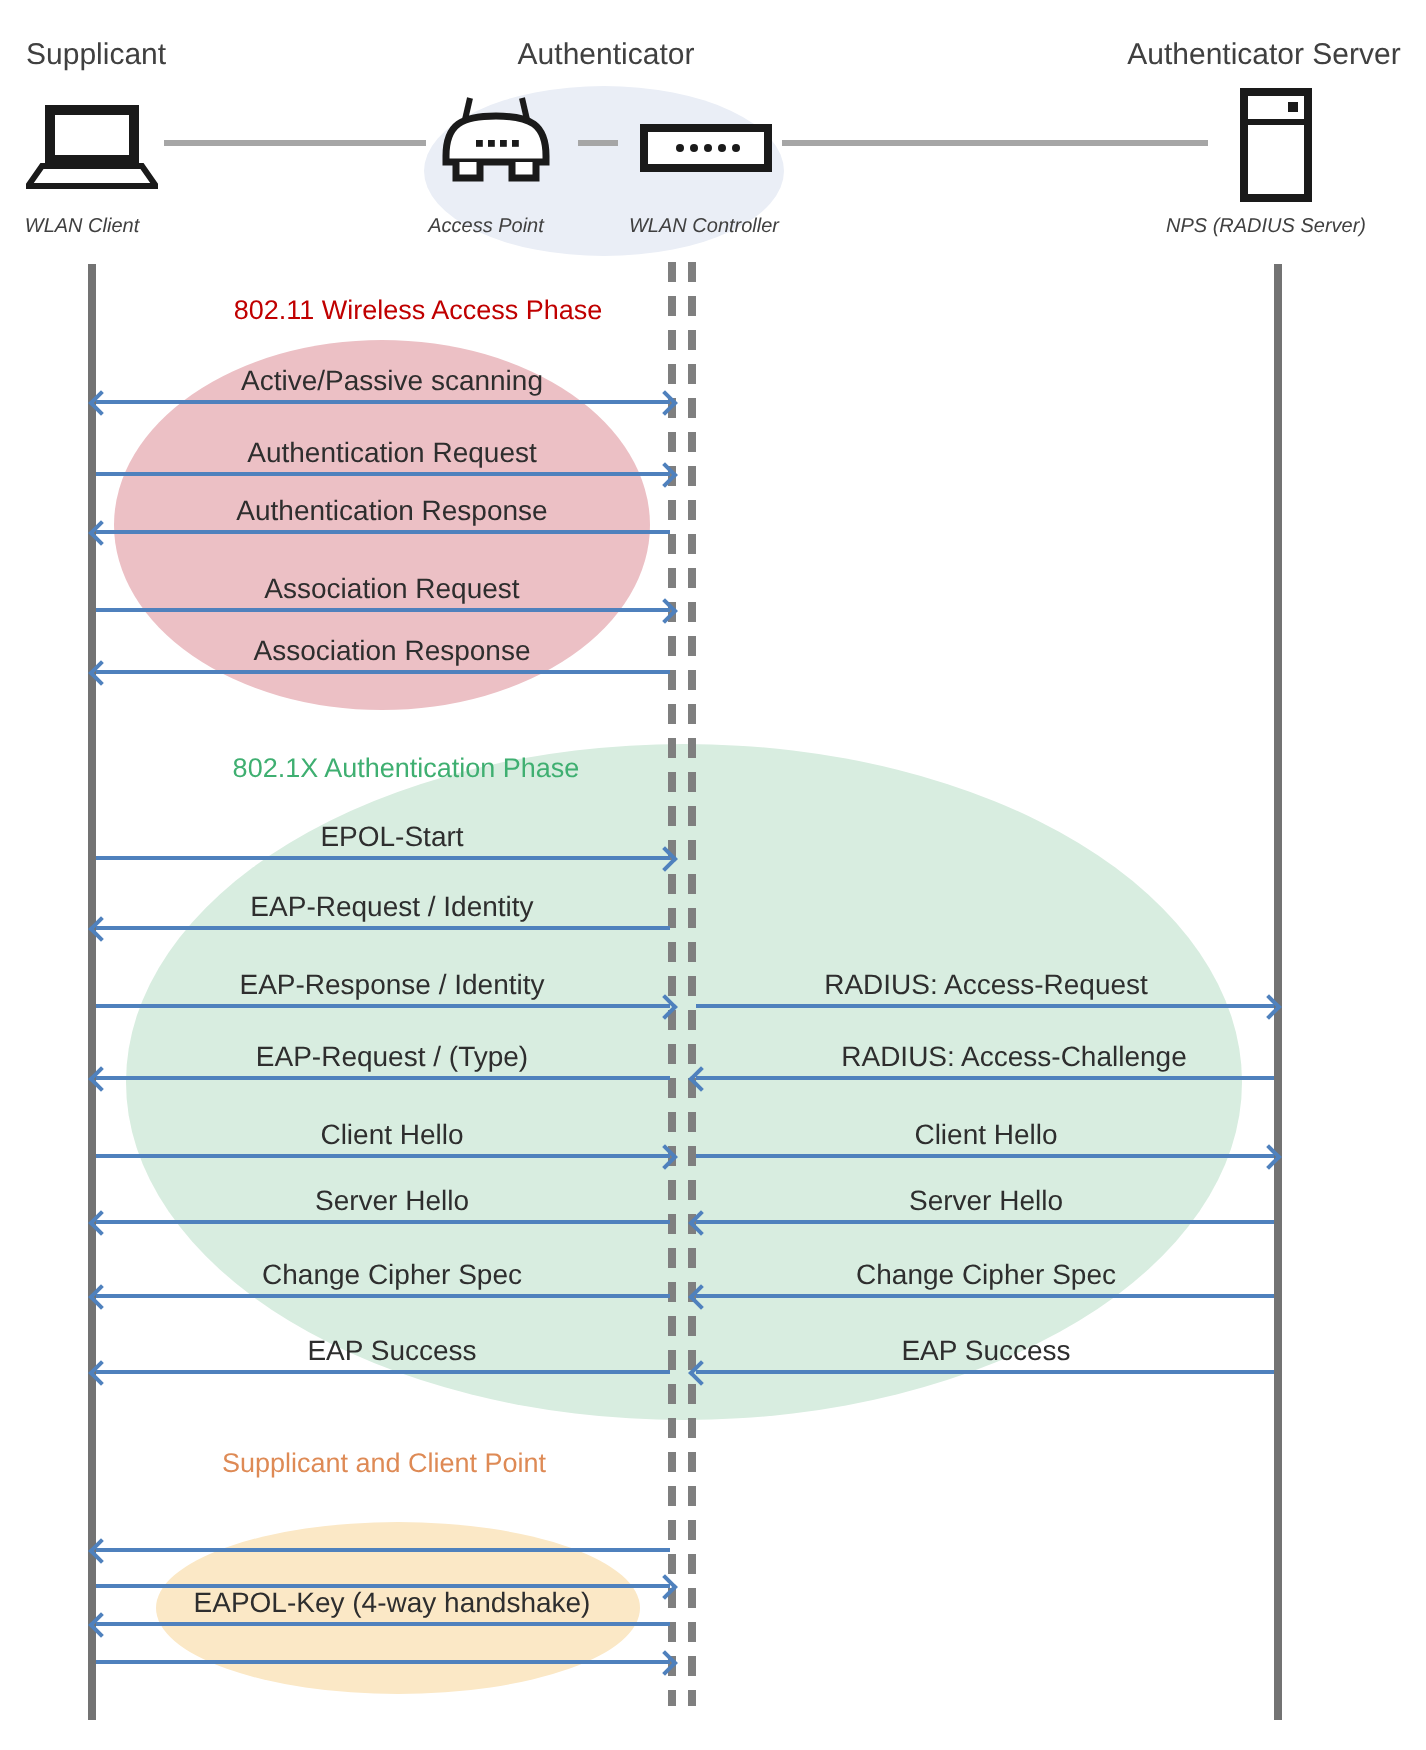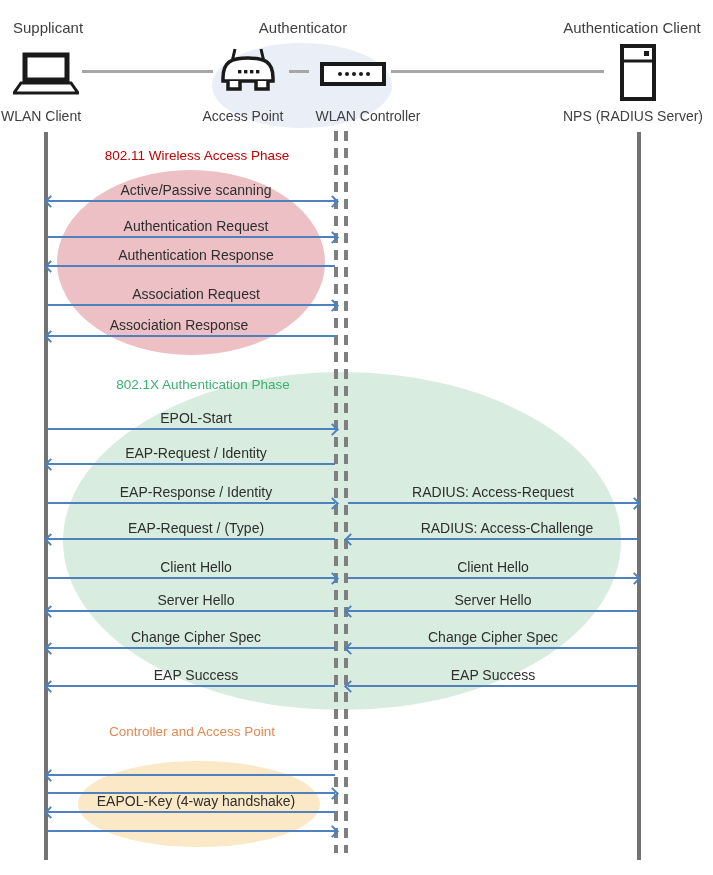--- a/index.html
+++ b/index.html
@@ -27,41 +27,41 @@
   .phase2-ellipse{left:63px;top:372px;width:558px;height:338px;background:var(--phase2-fill);}
   .phase3-ellipse{left:78px;top:761px;width:242px;height:86px;background:var(--phase3-fill);}
 
   .connector{position:absolute;height:3px;top:70px;background:var(--connector-gray);}
   .conn-1{left:82px;width:131px;}
   .conn-dash{left:289px;width:20px;}
   .conn-2{left:391px;width:213px;}
 
   .role-label,.node-label{position:absolute;white-space:nowrap;color:#404040;}
   .role-label{top:19px;font-size:15px;}
-  .node-label{top:108px;font-size:14px;transform:translateX(-50%);}
+  .node-label{top:108px;font-size:10px;transform:translateX(-50%);font-style:italic;}
   .centered{transform:translateX(-50%);}
 
   .icon{position:absolute;}
   .icon-laptop{left:13px;top:52px;}
   .icon-ap{left:218px;top:47px;}
   .icon-controller{left:320px;top:62px;}
   .icon-server{left:620px;top:44px;}
 
   .lifeline-solid{position:absolute;top:132px;height:728px;width:4px;background:var(--lifeline-gray);}
   .lifeline-left{left:44px;}
   .lifeline-right{left:637px;}
   .lifeline-dashed{
     position:absolute;top:131px;height:722px;width:4px;
     background:repeating-linear-gradient(to bottom,#7f7f7f 0 10px,transparent 10px 17px);
   }
   .dash-a{left:334px;}
   .dash-b{left:344px;}
 
   .phase-title{position:absolute;white-space:nowrap;font-size:13.5px;transform:translate(-50%,-50%);}
-  .pt-1{left:197px;top:155px;color:var(--phase1-title);}
+  .pt-1{left:209px;top:155px;color:var(--phase1-title);}
   .pt-2{left:203px;top:384px;color:var(--phase2-title);}
   .pt-3{left:192px;top:740px;color:var(--phase3-title);transform:translateX(-50%);text-align:center;line-height:19px;top:722px;}
 
   .msg-line{position:absolute;height:2px;background:var(--arrow-blue);}
   .chev{position:absolute;width:9px;height:9px;top:-3.5px;box-sizing:border-box;}
   .chev-right{right:-2px;border-top:2.5px solid var(--arrow-blue);border-right:2.5px solid var(--arrow-blue);transform:rotate(45deg);}
   .chev-left{left:-2px;border-top:2.5px solid var(--arrow-blue);border-left:2.5px solid var(--arrow-blue);transform:rotate(-45deg);}
   .msg-label{
     position:absolute;white-space:nowrap;font-size:14px;color:var(--text-dark);
     transform:translate(-50%,-50%);
@@ -76,21 +76,21 @@
   <div class="ellipse phase1-ellipse"></div>
   <div class="ellipse phase2-ellipse"></div>
   <div class="ellipse phase3-ellipse"></div>
 
   <div class="connector conn-1"></div>
   <div class="connector conn-dash"></div>
   <div class="connector conn-2"></div>
 
   <div class="role-label" style="left:13px;">Supplicant</div>
   <div class="role-label centered" style="left:303px;">Authenticator</div>
-  <div class="role-label centered" style="left:632px;">Authentication Client</div>
+  <div class="role-label centered" style="left:632px;">Authenticator Server</div>
 
   <div class="icon icon-laptop">
     <svg width="66" height="44" viewBox="0 0 66 44">
       <rect x="12" y="3" width="42" height="25" fill="#fff" stroke="#1a1a1a" stroke-width="5"></rect>
       <polygon points="8,31 58,31 65,41 1,41" fill="#fff" stroke="#1a1a1a" stroke-width="3"></polygon>
     </svg>
   </div>
   <div class="icon icon-ap">
     <svg width="60" height="46" viewBox="0 0 60 46">
       <path d="M17,2 L14,15" stroke="#1a1a1a" stroke-width="3" fill="none"></path>
@@ -117,32 +117,32 @@
   <div class="icon icon-server">
     <svg width="36" height="57" viewBox="0 0 36 57">
       <rect x="2" y="2" width="32" height="53" fill="#fff" stroke="#1a1a1a" stroke-width="4"></rect>
       <line x1="2" y1="17" x2="34" y2="17" stroke="#1a1a1a" stroke-width="3"></line>
       <rect x="24" y="7" width="5" height="5" fill="#1a1a1a"></rect>
     </svg>
   </div>
 
   <div class="node-label" style="left:41px;">WLAN Client</div>
   <div class="node-label" style="left:243px;">Access Point</div>
-  <div class="node-label" style="left:368px;">WLAN Controller</div>
+  <div class="node-label" style="left:352px;">WLAN Controller</div>
   <div class="node-label" style="left:633px;">NPS (RADIUS Server)</div>
 
   <div class="lifeline-solid lifeline-left"></div>
   <div class="lifeline-dashed dash-a"></div>
   <div class="lifeline-dashed dash-b"></div>
   <div class="lifeline-solid lifeline-right"></div>
 
   <div class="phase-title pt-1">802.11 Wireless Access Phase</div>
   <div class="phase-title pt-2">802.1X Authentication Phase</div>
   <div class="phase-title pt-3">
-    <div>Controller and Access Point</div>
+    <div>Supplicant and Client Point</div>
   </div>
 
   <div id="messages-layer">
       <div class="msg-line" style="left: 48px; top: 200px; width: 287px;">
         <span class="chev chev-right"></span>
         <span class="chev chev-left"></span>
       </div>
       <div class="msg-label" style="left: 196px; top: 190px;">Active/Passive scanning</div>
       <div class="msg-line" style="left: 48px; top: 236px; width: 287px;">
         <span class="chev chev-right"></span>
@@ -152,21 +152,21 @@
         <span class="chev chev-left"></span>
       </div>
       <div class="msg-label" style="left: 196px; top: 255px;">Authentication Response</div>
       <div class="msg-line" style="left: 48px; top: 304px; width: 287px;">
         <span class="chev chev-right"></span>
       </div>
       <div class="msg-label" style="left: 196px; top: 294px;">Association Request</div>
       <div class="msg-line" style="left: 48px; top: 335px; width: 287px;">
         <span class="chev chev-left"></span>
       </div>
-      <div class="msg-label" style="left: 179px; top: 325px; text-align: center;">Association Response</div>
+      <div class="msg-label" style="left: 196px; top: 325px; text-align: center;">Association Response</div>
       <div class="msg-line" style="left: 48px; top: 428px; width: 287px;">
         <span class="chev chev-right"></span>
       </div>
       <div class="msg-label" style="left: 196px; top: 418px;">EPOL-Start</div>
       <div class="msg-line" style="left: 48px; top: 463px; width: 287px;">
         <span class="chev chev-left"></span>
       </div>
       <div class="msg-label" style="left: 196px; top: 453px;">EAP-Request / Identity</div>
       <div class="msg-line" style="left: 48px; top: 502px; width: 287px;">
         <span class="chev chev-right"></span>

